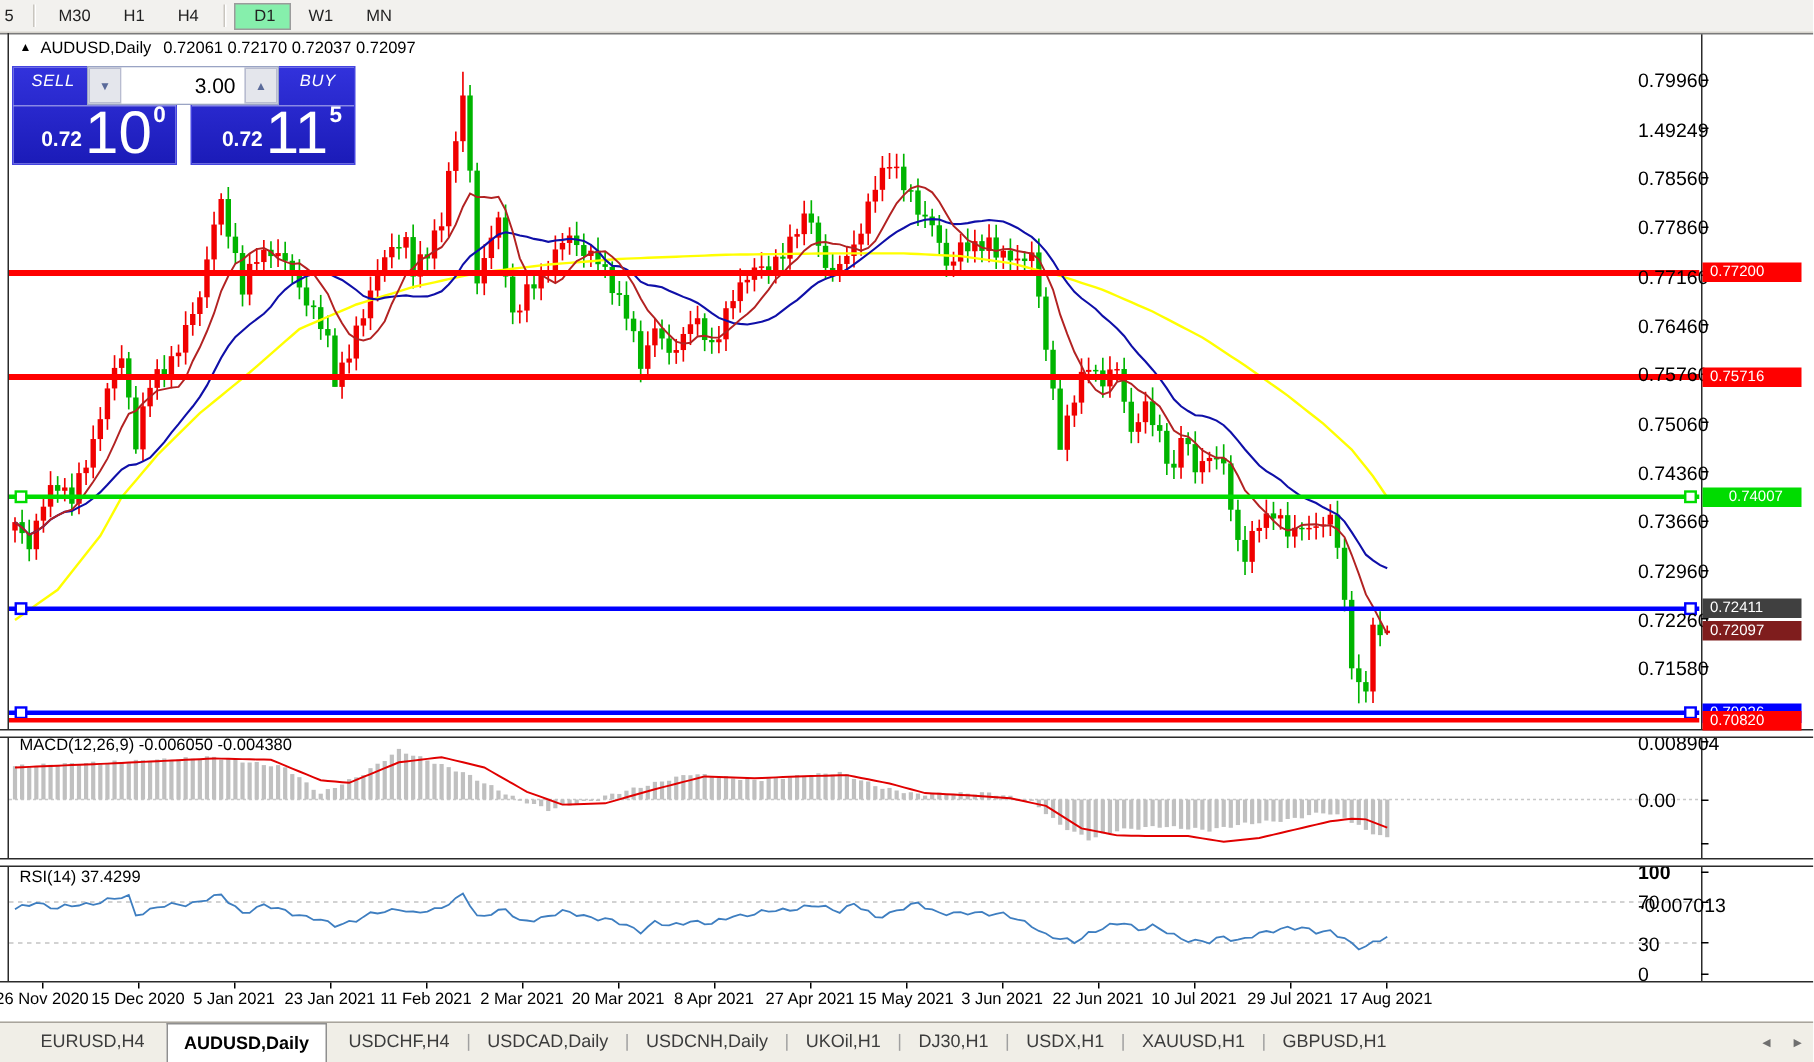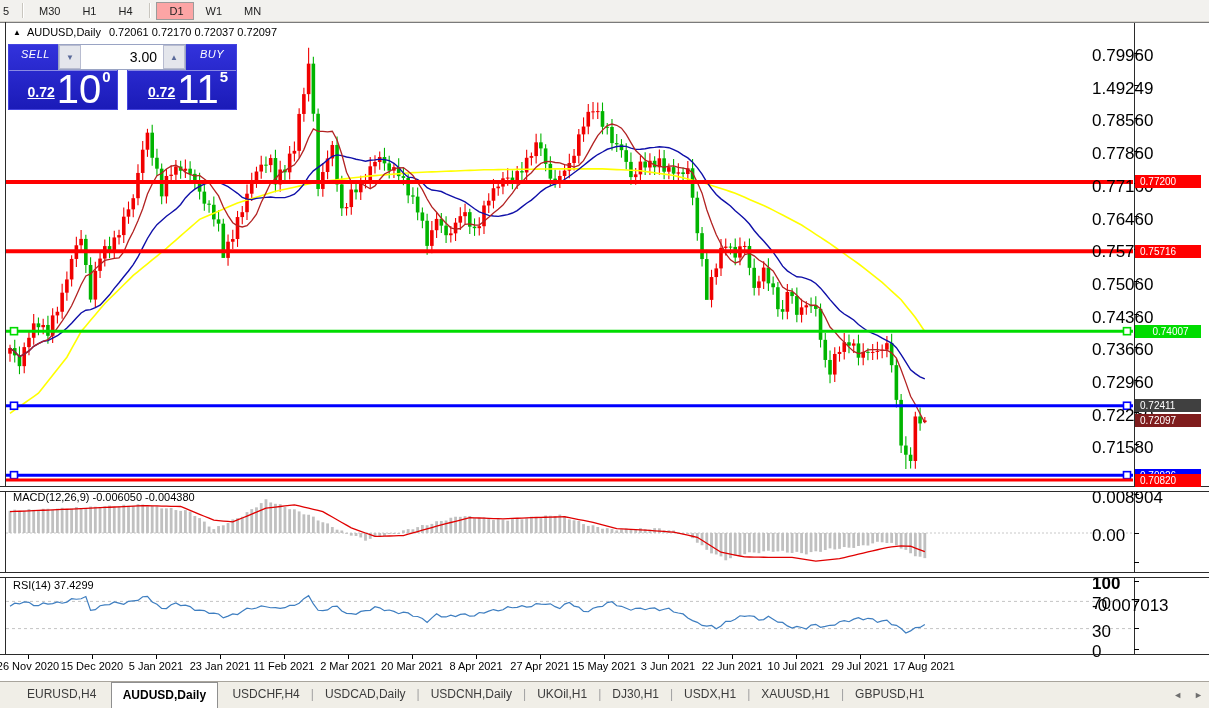--- a/index.html
+++ b/index.html
@@ -2,21 +2,21 @@
 <html><head>
 <meta charset="utf-8">
 <style>
   html,body{margin:0;padding:0;background:#fff;}
   #root{position:relative;width:1209px;height:708px;overflow:hidden;
         font-family:"Liberation Sans",sans-serif;background:#fff;-webkit-font-smoothing:antialiased;}
   
   #toolbar{position:absolute;left:0;top:0;width:1209px;height:21px;background:#f2f1ee;
            border-bottom:1px solid #d6d3cc;display:flex;align-items:center;z-index:6;}
   .tf-btn{font-size:11px;color:#222;padding:2px 9px;margin:0 1px;border:1px solid transparent;cursor:default;}
-  .tf-btn.active{background:#fca5a5;border:1px solid #9b9b9b;padding-left:13px;}
+  .tf-btn.active{background:#86efac;border:1px solid #9b9b9b;padding-left:13px;}
   .tf-partial{width:12px;overflow:hidden;padding:2px 2px 2px 3px;font-size:11px;color:#222;}
   .groove{width:1px;height:15px;background:#c9c6bf;margin:0 5px;box-shadow:1px 0 0 #fff;}
   
   .hline-sep{position:absolute;left:0;width:1209px;height:4px;background:#fff;
              border-top:1px solid #2b2b2b;border-bottom:1px solid #2b2b2b;z-index:4;}
   #frame-top{position:absolute;left:0;top:22px;width:1209px;height:1px;background:#7a7a7a;z-index:4;}
   #frame-left{position:absolute;left:5px;top:22px;width:1px;height:632px;background:#2b2b2b;z-index:4;}
   #axis-bottom-line{position:absolute;left:0;top:654px;width:1209px;height:1px;background:#2b2b2b;z-index:4;}
   
   #chart-svg{position:absolute;left:0;top:0;z-index:1;}
@@ -26,34 +26,34 @@
   #chart-title .sym{margin-right:8px;}
   
   #trade-panel{position:absolute;left:8px;top:44px;width:229px;height:66px;z-index:5;}
   .tp-block{position:absolute;top:0;height:66px;width:110px;background:linear-gradient(#3232dc,#1b1bb8);
             border:1px solid #4444e0;box-sizing:border-box;}
   #tp-sell{left:0;} #tp-buy{right:0;}
   .tp-btn-label{position:absolute;top:3px;font-size:11px;color:#fff;letter-spacing:.5px;font-style:italic;}
   #tp-sell .tp-btn-label{left:12px;} #tp-buy .tp-btn-label{right:12px;}
   .tp-btn-zone{position:absolute;top:0;width:100%;height:25px;border-bottom:1px solid rgba(255,255,255,.45);cursor:pointer;}
   .tp-price{position:absolute;bottom:2px;width:100%;display:flex;justify-content:center;align-items:flex-end;color:#fff;}
-  .tp-price .frac{font-size:14px;font-weight:bold;margin:0 2px 7px 12px;text-decoration:underline;}
+  .tp-price .frac{font-size:14px;font-weight:bold;margin:0 2px 7px 12px;}
   .tp-price .big{font-size:40px;line-height:36px;}
   .tp-price .sup{font-size:15px;font-weight:bold;margin:0 0 22px 1px;}
   #tp-spinner{position:absolute;left:50px;top:0;width:128px;height:26px;background:#eef0f4;
               border:1px solid #9aa4c4;box-sizing:border-box;display:flex;z-index:6;}
   .sp-btn{width:20px;background:#e4e6ec;border:1px solid #b8bcd0;font-size:8px;color:#5a6a9a;
           display:flex;align-items:center;justify-content:center;cursor:pointer;}
   #tp-spinner input{flex:1;border:none;outline:none;text-align:right;font-size:14px;padding:0 6px;
                     font-family:"Liberation Sans",sans-serif;min-width:0;background:#fff;}
   
   .ind-label{position:absolute;left:13px;font-size:11px;color:#000;z-index:5;white-space:nowrap;}
   
   .y-tick-dash{position:absolute;left:1134px;width:5px;height:1px;background:#000;z-index:3;}
-  .y-tick-label{position:absolute;left:1092px;font-size:17px;color:#000;z-index:3;white-space:nowrap;}
+  .y-tick-label{position:absolute;left:1092px;font-size:13px;color:#000;z-index:3;white-space:nowrap;}
   .price-chip{position:absolute;left:1135px;width:66px;height:13px;font-size:10px;color:#fff;
               line-height:13px;padding-left:5px;box-sizing:border-box;z-index:5;}
   
   .date-label{position:absolute;top:660px;font-size:11px;color:#000;transform:translateX(-50%);z-index:3;white-space:nowrap;}
   .date-tick{position:absolute;top:655px;width:1px;height:4px;background:#000;z-index:3;}
   
   #tabbar{position:absolute;left:0;top:681px;width:1209px;height:27px;background:#f0eee7;
           border-top:1px solid #a8a49c;display:flex;align-items:stretch;z-index:6;}
   .tab{font-size:12px;color:#3c3c3c;padding:0 11px;line-height:25px;cursor:pointer;white-space:nowrap;}
   .tab.active{background:#fff;border:1px solid #8f8f8f;border-bottom:none;font-weight:bold;color:#000;}

